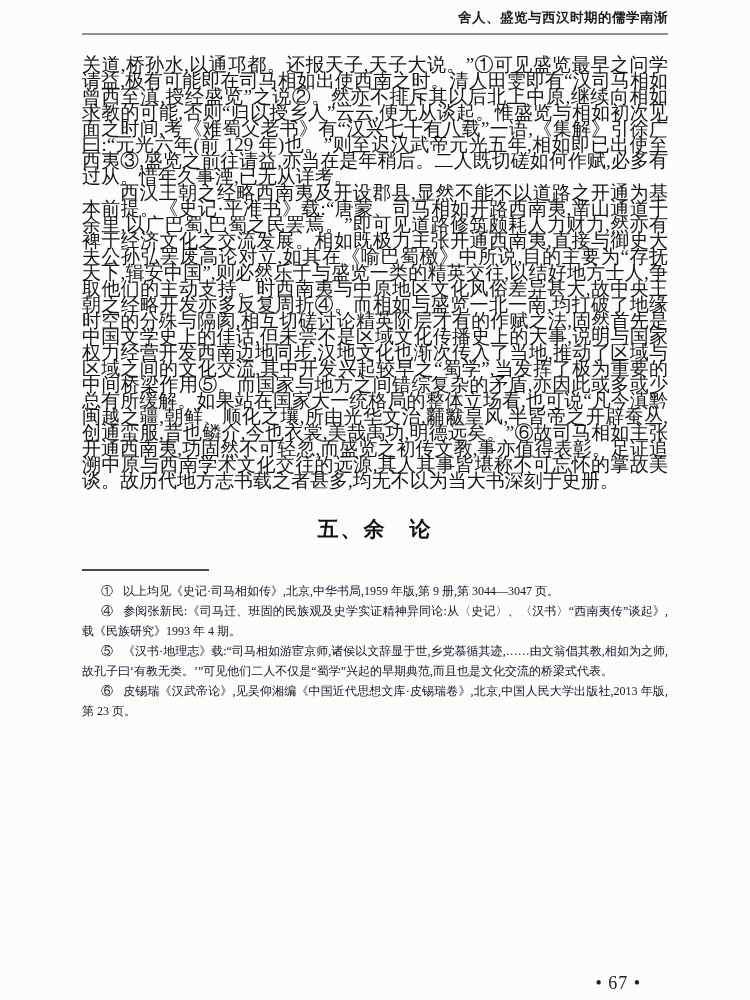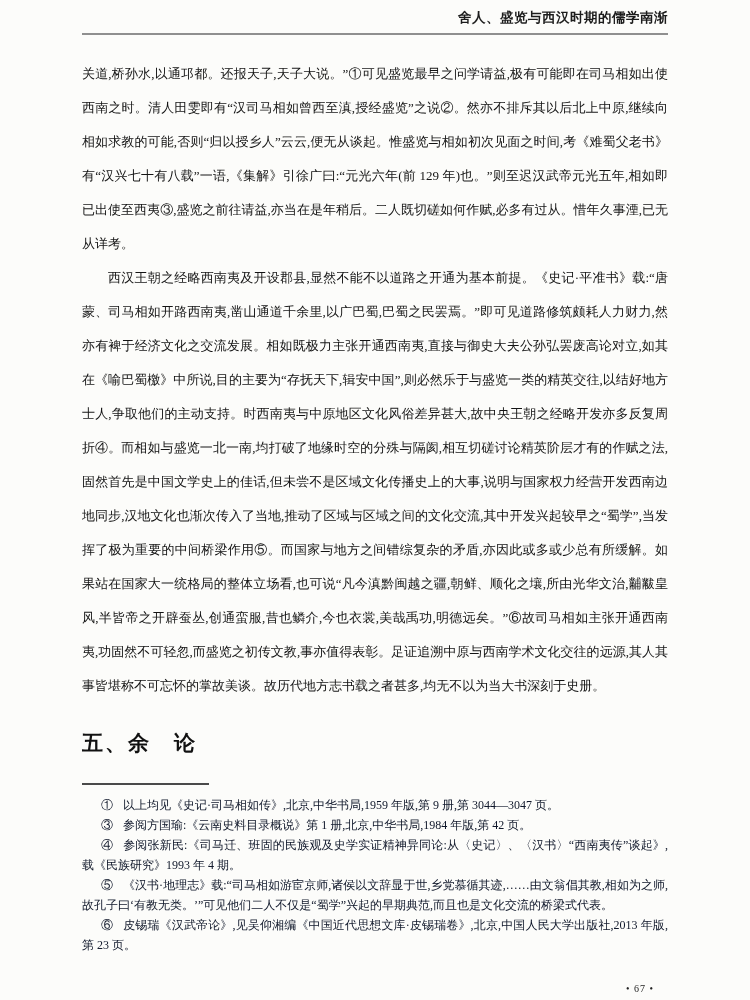--- a/index.html
+++ b/index.html
@@ -21,30 +21,30 @@
     letter-spacing:.5px;
     color:#1c1c1c;
     line-height:17px;
   }
   .header-rule {
     border-top:2px solid #8f8f8f;
     margin-top:7px;
   }
   main { margin-top:22px; }
   .body-par {
-    font-size:13px;
-    line-height:34px;
+    font-size:19px;
+    line-height:16px;
     text-align:justify;
     text-justify:inter-ideograph;
     text-indent:2em;
     color:#141414;
   }
   .body-par.no-indent { text-indent:0; }
   .section-heading {
-    text-align:left;
+    text-align:center;
     font-size:21px;
     font-weight:bold;
     letter-spacing:2px;
     line-height:28px;
     margin:26px 0;
     color:#111;
   }
   .fn-rule {
     width:127px;
     border-top:2px solid #4a4a4a;
@@ -54,22 +54,22 @@
     font-size:12px;
     line-height:20px;
     text-align:justify;
     text-justify:inter-ideograph;
     text-indent:19px;
     color:#0f172a;
   }
   .fn-marker { margin-right:10px; }
   .page-number {
     position:absolute;
-    right:96px; bottom:6px;
-    font-size:10px;
+    right:109px; bottom:6px;
+    font-size:18px;
     letter-spacing:1px;
     color:#222;
   }
 </style>
 </head>
 <body>
 
 <div class="page">
   <div class="inner">
 
@@ -85,23 +85,20 @@
     </main>
 
     <footer>
       <div class="fn-rule"></div>
 
       <div class="footnotes">
         <p class="footnote">
           <span class="fn-marker">①</span><span>以上均见《史记·司马相如传》,北京,中华书局,1959 年版,第 9 册,第 3044—3047 页。</span>
         </p>
         <p class="footnote">
-          <span class="fn-marker">③</span><span>参阅方国瑜:《云南史料目录概说》第 1 册,北京,中华书局,1984 年版,第 42 页。</span>
-        </p>
-        <p class="footnote">
           <span class="fn-marker">④</span><span>参阅张新民:《司马迁、班固的民族观及史学实证精神异同论:从〈史记〉、〈汉书〉“西南夷传”谈起》,载《民族研究》1993 年 4 期。</span>
         </p>
         <p class="footnote">
           <span class="fn-marker">⑤</span><span>《汉书·地理志》载:“司马相如游宦京师,诸侯以文辞显于世,乡党慕循其迹,……由文翁倡其教,相如为之师,故孔子曰‘有教无类。’”可见他们二人不仅是“蜀学”兴起的早期典范,而且也是文化交流的桥梁式代表。</span>
         </p>
         <p class="footnote">
           <span class="fn-marker">⑥</span><span>皮锡瑞《汉武帝论》,见吴仰湘编《中国近代思想文库·皮锡瑞卷》,北京,中国人民大学出版社,2013 年版,第 23 页。</span>
         </p>
       </div>
     </footer>

